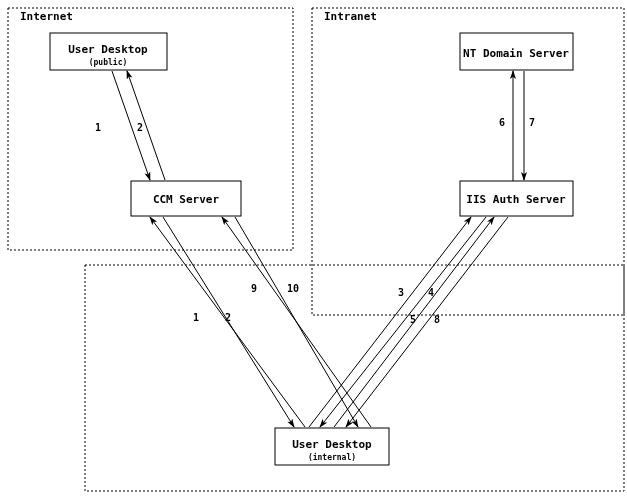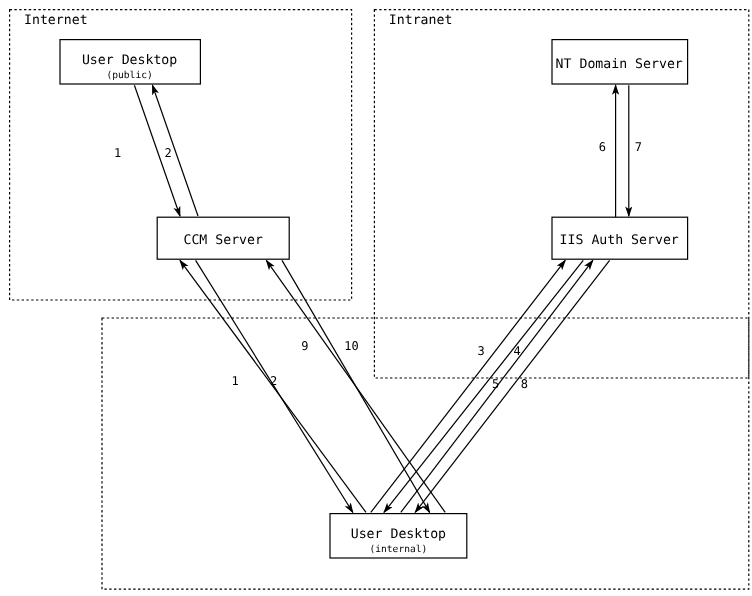--- a/index.html
+++ b/index.html
@@ -9,20 +9,21 @@
   }
   body {
     font-family: "DejaVu Sans Mono", "Liberation Mono", monospace;
   }
   #diagram-root {
     position: relative;
     width: 627px;
     height: 497px;
     background: #ffffff;
     overflow: hidden;
+    font-weight: bold;
   }
   #diagram-svg {
     position: absolute;
     top: 0;
     left: 0;
     width: 627px;
     height: 497px;
   }
   .zone-label {
     font-size: 11px;

